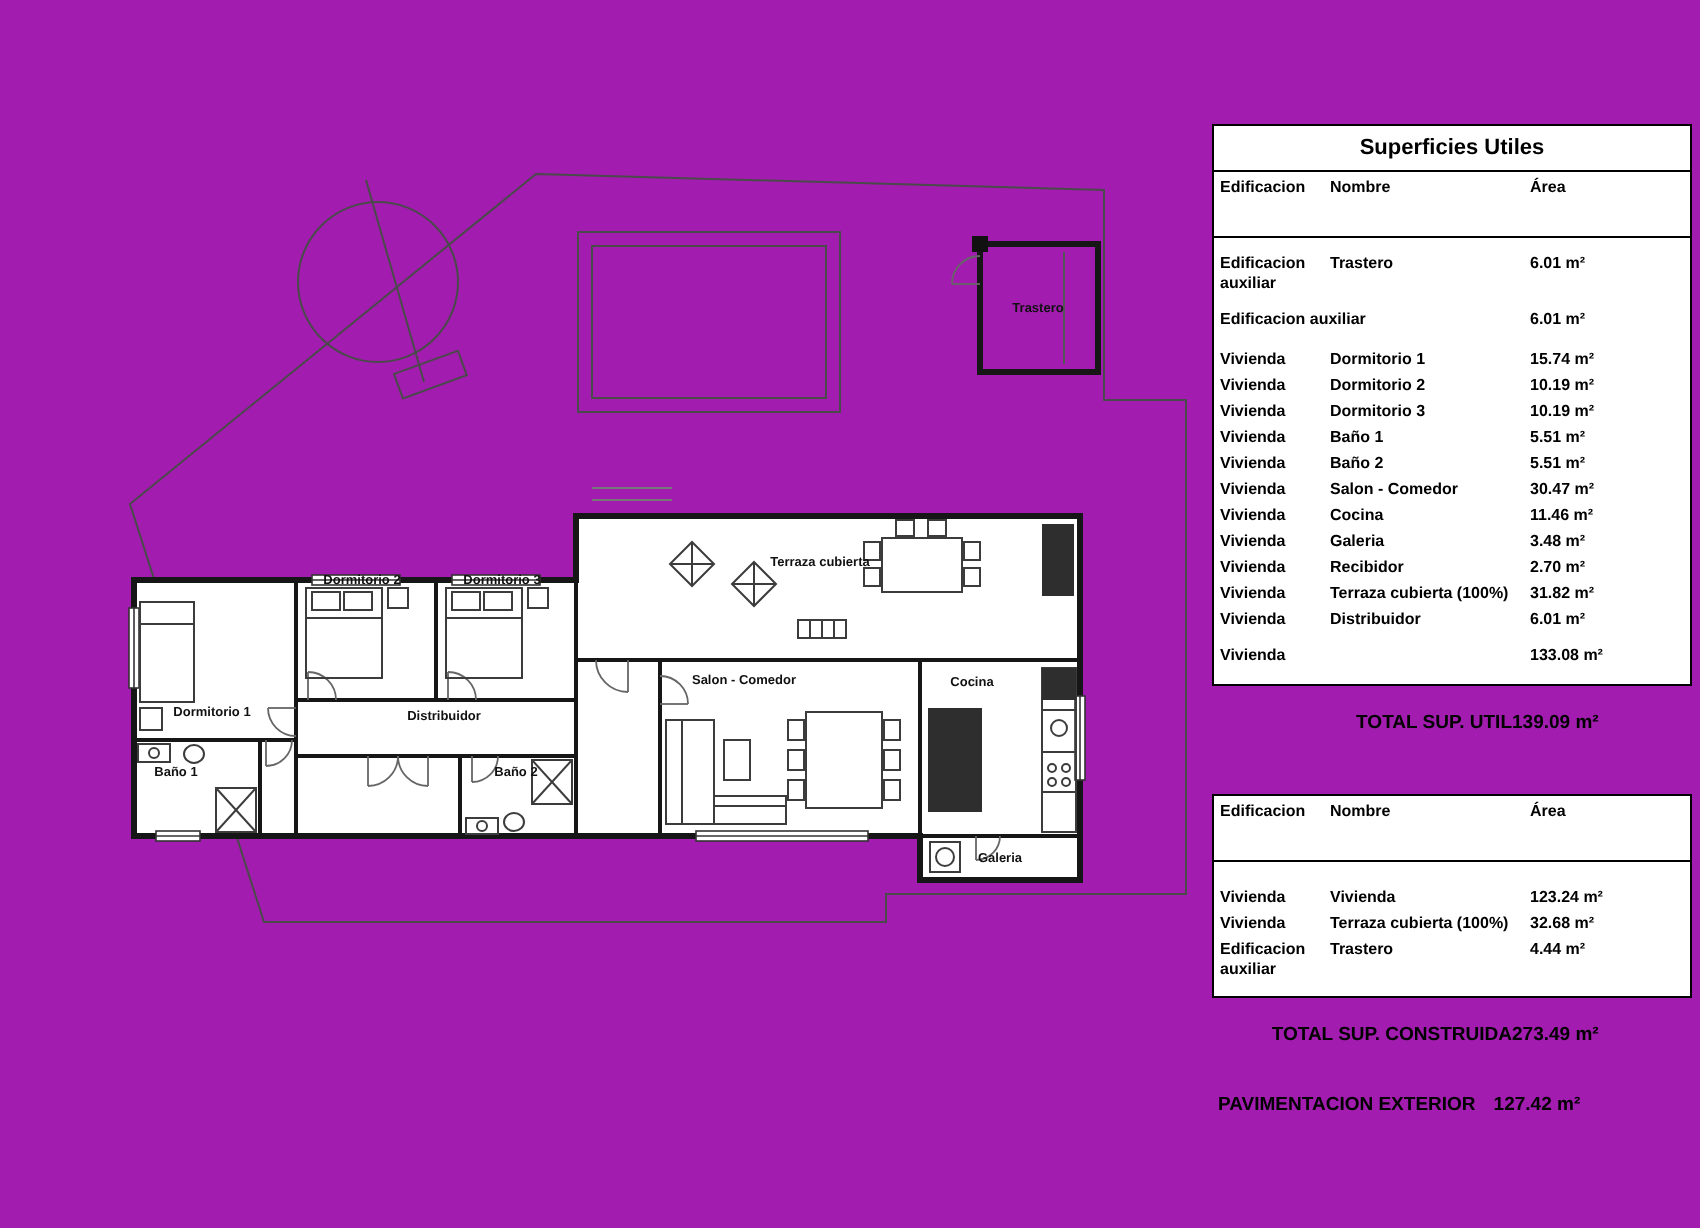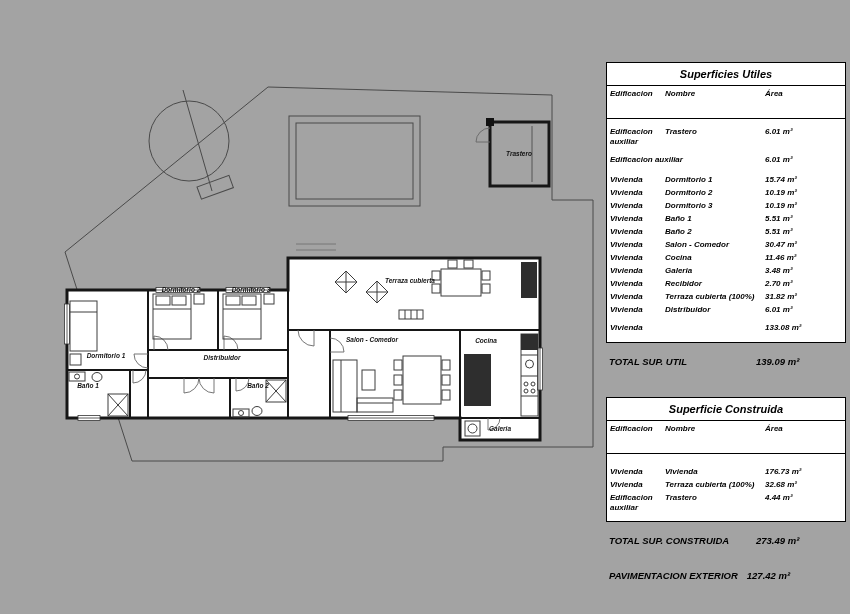--- a/index.html
+++ b/index.html
@@ -1,39 +1,39 @@
 <!DOCTYPE html>
 <html><head>
 <meta charset="utf-8">
 <style>
   * { margin:0; padding:0; box-sizing:border-box; }
   html,body { background:#fff; }
   body { width:850px; height:614px; font-family:"Liberation Sans", sans-serif; color:#000; }
-  .canvas { position:relative; width:850px; height:614px; background:#a3a3a3; overflow:hidden;font-style:italic; }
+  .canvas { position:relative; width:850px; height:614px; background:#a21caf; overflow:hidden; }
 
   
   .plan { position:absolute; left:0; top:0; }
   svg text { font-family:"Liberation Sans", sans-serif; font-size:6.5px; font-weight:bold; fill:#111; text-anchor:middle; }
 
   
   .panel { position:absolute; left:606px; top:62px; width:240px; }
   .tbl { border:1px solid #000; background:#fff; }
   .tbl-title { text-align:center; font-weight:bold; font-size:11px; padding:5px 2px; border-bottom:1px solid #000; }
   .thead { display:flex; font-size:8px; font-weight:bold; padding:3px 0 20px; border-bottom:1px solid #000; }
   .tbody { padding:6px 0 5px; }
   .tbody.t2 { padding:11px 0 7px; }
   .row { display:flex; font-size:8px; font-weight:bold; line-height:10px; padding:1.5px 0; align-items:flex-start; }
   .c1 { width:58px; padding-left:3px; }
   .c2 { flex:1; padding-right:2px; }
   .c3 { width:80px; padding-right:18px; white-space:nowrap; }
   .c12 { flex:1; padding-left:3px; }
   .row.sub { margin-top:5px; margin-bottom:3px; }
   .row.gt { margin-top:7px; }
   .total-row { display:flex; margin-top:13px; font-size:9.5px; font-weight:bold; }
-  .total-row .lbl { flex:1; padding-left:3px; }
+  .total-row .lbl { flex:1; padding-left:3px;text-align:right; }
   .total-row .val { width:90px; padding-right:18px; white-space:nowrap; }
   .tbl2 { margin-top:30px; }
   .pav { margin-top:24px; font-size:9.5px; font-weight:bold; padding-left:3px; display:flex; gap:9px; }
 </style>
 </head>
 <body>
 
 <div class="canvas">
 
   <svg class="plan" width="600" height="614" viewBox="0 0 600 614">
@@ -349,31 +349,30 @@
         </div>
       </div>
     </section>
 
     <div class="total-row">
       <span class="lbl">TOTAL SUP. UTIL</span>
       <span class="val">139.09 m²</span>
     </div>
 
     <section class="tbl tbl2">
-      <div class="tbl-title">Superficie Construida</div>
       <div class="thead">
         <span class="c1">Edificacion</span>
         <span class="c2">Nombre</span>
         <span class="c3">Área</span>
       </div>
       <div class="tbody t2">
         <div class="row">
           <span class="c1">Vivienda</span>
           <span class="c2">Vivienda</span>
-          <span class="c3">176.73 m²</span>
+          <span class="c3">123.24 m²</span>
         </div>
         <div class="row">
           <span class="c1">Vivienda</span>
           <span class="c2">Terraza cubierta (100%)</span>
           <span class="c3">32.68 m²</span>
         </div>
         <div class="row">
           <span class="c1">Edificacion auxiliar</span>
           <span class="c2">Trastero</span>
           <span class="c3">4.44 m²</span>

